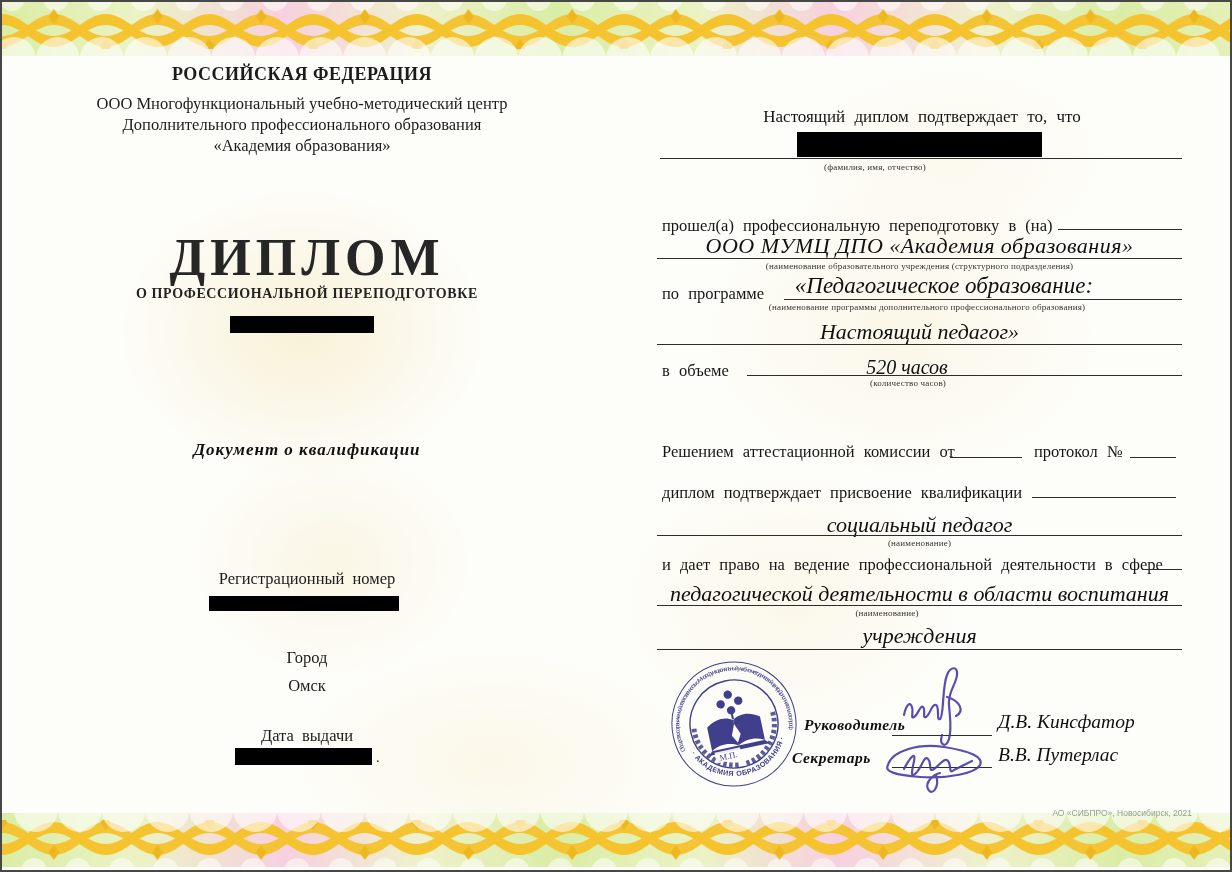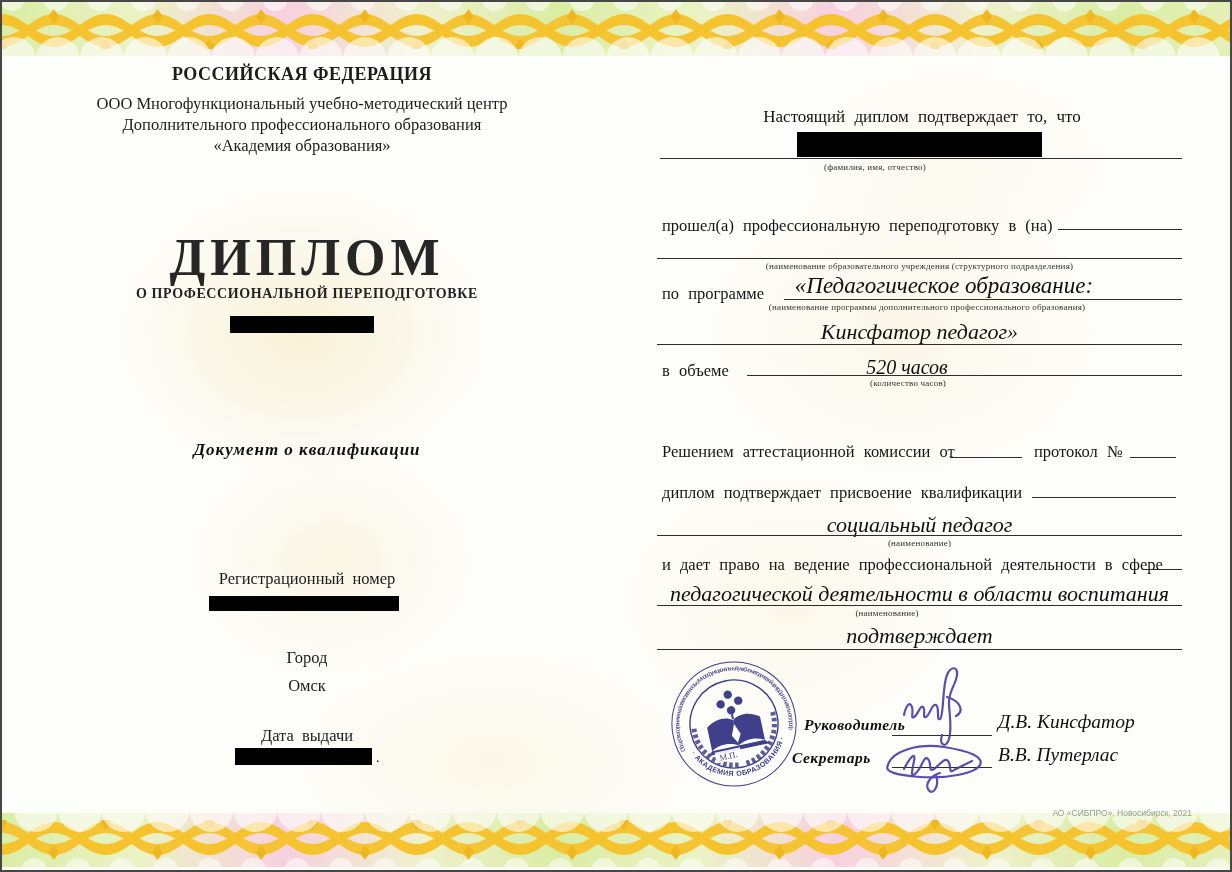--- a/index.html
+++ b/index.html
@@ -206,29 +206,30 @@
   <div class="t" style="left:374px; top:748px; font-size:14px;">.</div>
 
   <div class="t ctr" style="left:660px; top:105px; width:520px; font-size:17px; word-spacing:5px; color:#141414;">Настоящий диплом подтверждает то, что</div>
   <div class="bar" style="left:795px; top:130px; width:245px; height:25px;"></div>
   <div class="rule" style="left:658px; top:156px; width:522px;"></div>
   <div class="t ctr cap" style="left:660px; top:160px; width:426px;">(фамилия, имя, отчество)</div>
 
   <div class="t lab" style="left:660px; top:214px;">прошел(а)  профессиональную  переподготовку в  (на)</div>
   <div class="rule" style="left:1056px; top:227px; width:124px;"></div>
 
+  <div class="t ctr val" style="left:655px; top:231px; width:525px; font-size:22px; letter-spacing:.5px;">ООО МУМЦ ДПО «Академия образования»</div>
   <div class="rule" style="left:655px; top:256px; width:525px;"></div>
   <div class="t ctr cap" style="left:655px; top:259px; width:525px;">(наименование образовательного учреждения (структурного подразделения)</div>
 
   <div class="t lab" style="left:660px; top:282px;">по  программе</div>
   <div class="t ctr val" style="left:782px; top:271px; width:320px; font-size:23px;">«Педагогическое образование:</div>
   <div class="rule" style="left:782px; top:297px; width:398px;"></div>
   <div class="t ctr cap" style="left:700px; top:300px; width:450px;">(наименование программы дополнительного профессионального образования)</div>
 
-  <div class="t ctr val" style="left:655px; top:317px; width:525px; font-size:22px;">Кинсфатор педагог»</div>
+  <div class="t ctr val" style="left:655px; top:317px; width:525px; font-size:22px;">Настоящий педагог»</div>
   <div class="rule" style="left:655px; top:342px; width:525px;"></div>
 
   <div class="t lab" style="left:660px; top:359px;">в  объеме</div>
   <div class="t ctr val" style="left:655px; top:354px; width:500px; font-size:20px;">520 часов</div>
   <div class="rule" style="left:745px; top:373px; width:435px;"></div>
   <div class="t ctr cap" style="left:655px; top:376px; width:502px;">(количество часов)</div>
 
   <div class="t lab" style="left:660px; top:440px;">Решением  аттестационной  комиссии  от</div>
   <div class="rule" style="left:948px; top:455px; width:72px;"></div>
   <div class="t lab" style="left:1032px; top:440px;">протокол  №</div>
@@ -241,21 +242,21 @@
   <div class="rule" style="left:655px; top:533px; width:525px;"></div>
   <div class="t ctr cap" style="left:655px; top:536px; width:525px;">(наименование)</div>
 
   <div class="t lab" style="left:660px; top:553px;">и  дает право  на  ведение  профессиональной  деятельности  в  сфере</div>
   <div class="rule" style="left:1140px; top:567px; width:40px;"></div>
 
   <div class="t ctr val" style="left:655px; top:579px; width:525px; font-size:22px;">педагогической деятельности в области воспитания</div>
   <div class="rule" style="left:655px; top:603px; width:525px;"></div>
   <div class="t ctr cap" style="left:655px; top:606px; width:460px;">(наименование)</div>
 
-  <div class="t ctr val" style="left:655px; top:621px; width:525px; font-size:22px;">подтверждает</div>
+  <div class="t ctr val" style="left:655px; top:621px; width:525px; font-size:22px;">учреждения</div>
   <div class="rule" style="left:655px; top:647px; width:525px;"></div>
 
   <svg style="position:absolute; left:666px; top:656px; width:132px; height:132px; opacity:.92;" viewBox="-66 -66 132 132">
     <g transform="rotate(-12)" fill="none" stroke="#2f2f82">
       <circle r="62" stroke-width="1"></circle>
       <circle r="44" stroke-width="1.4"></circle>
       <path id="sealTopPath" d="M -53,16 A 55,55 0 1 1 53,16" stroke="none"></path>
       <path id="sealBotPath" d="M -48,20 A 52,52 0 0 0 48,20" stroke="none"></path>
       <path d="M -4,41 A 41,41 0 0 1 -40,-5" stroke-width="5" stroke-dasharray="3.5 2.5" opacity=".85"></path>
       <path d="M 4,41 A 41,41 0 0 0 40,-5" stroke-width="5" stroke-dasharray="3.5 2.5" opacity=".85"></path>

